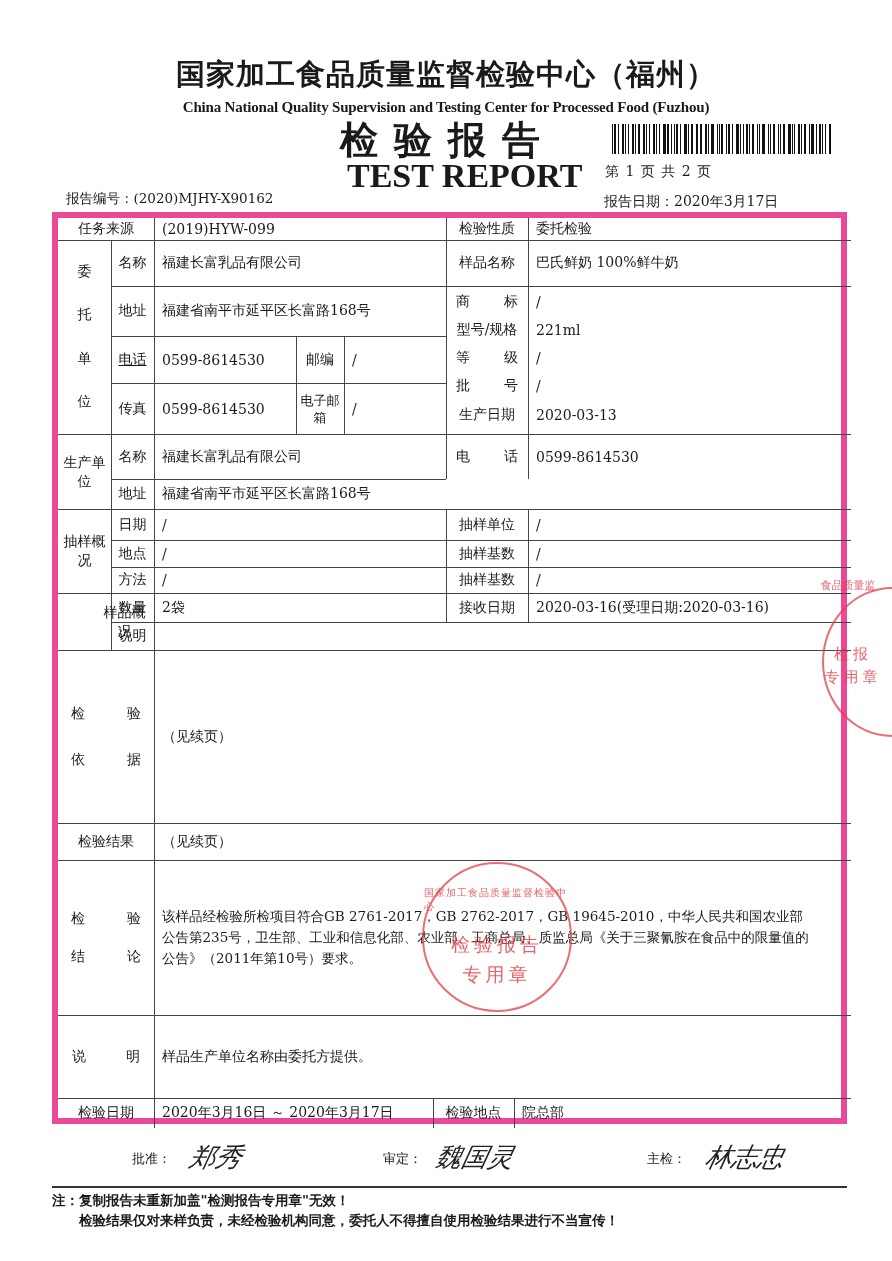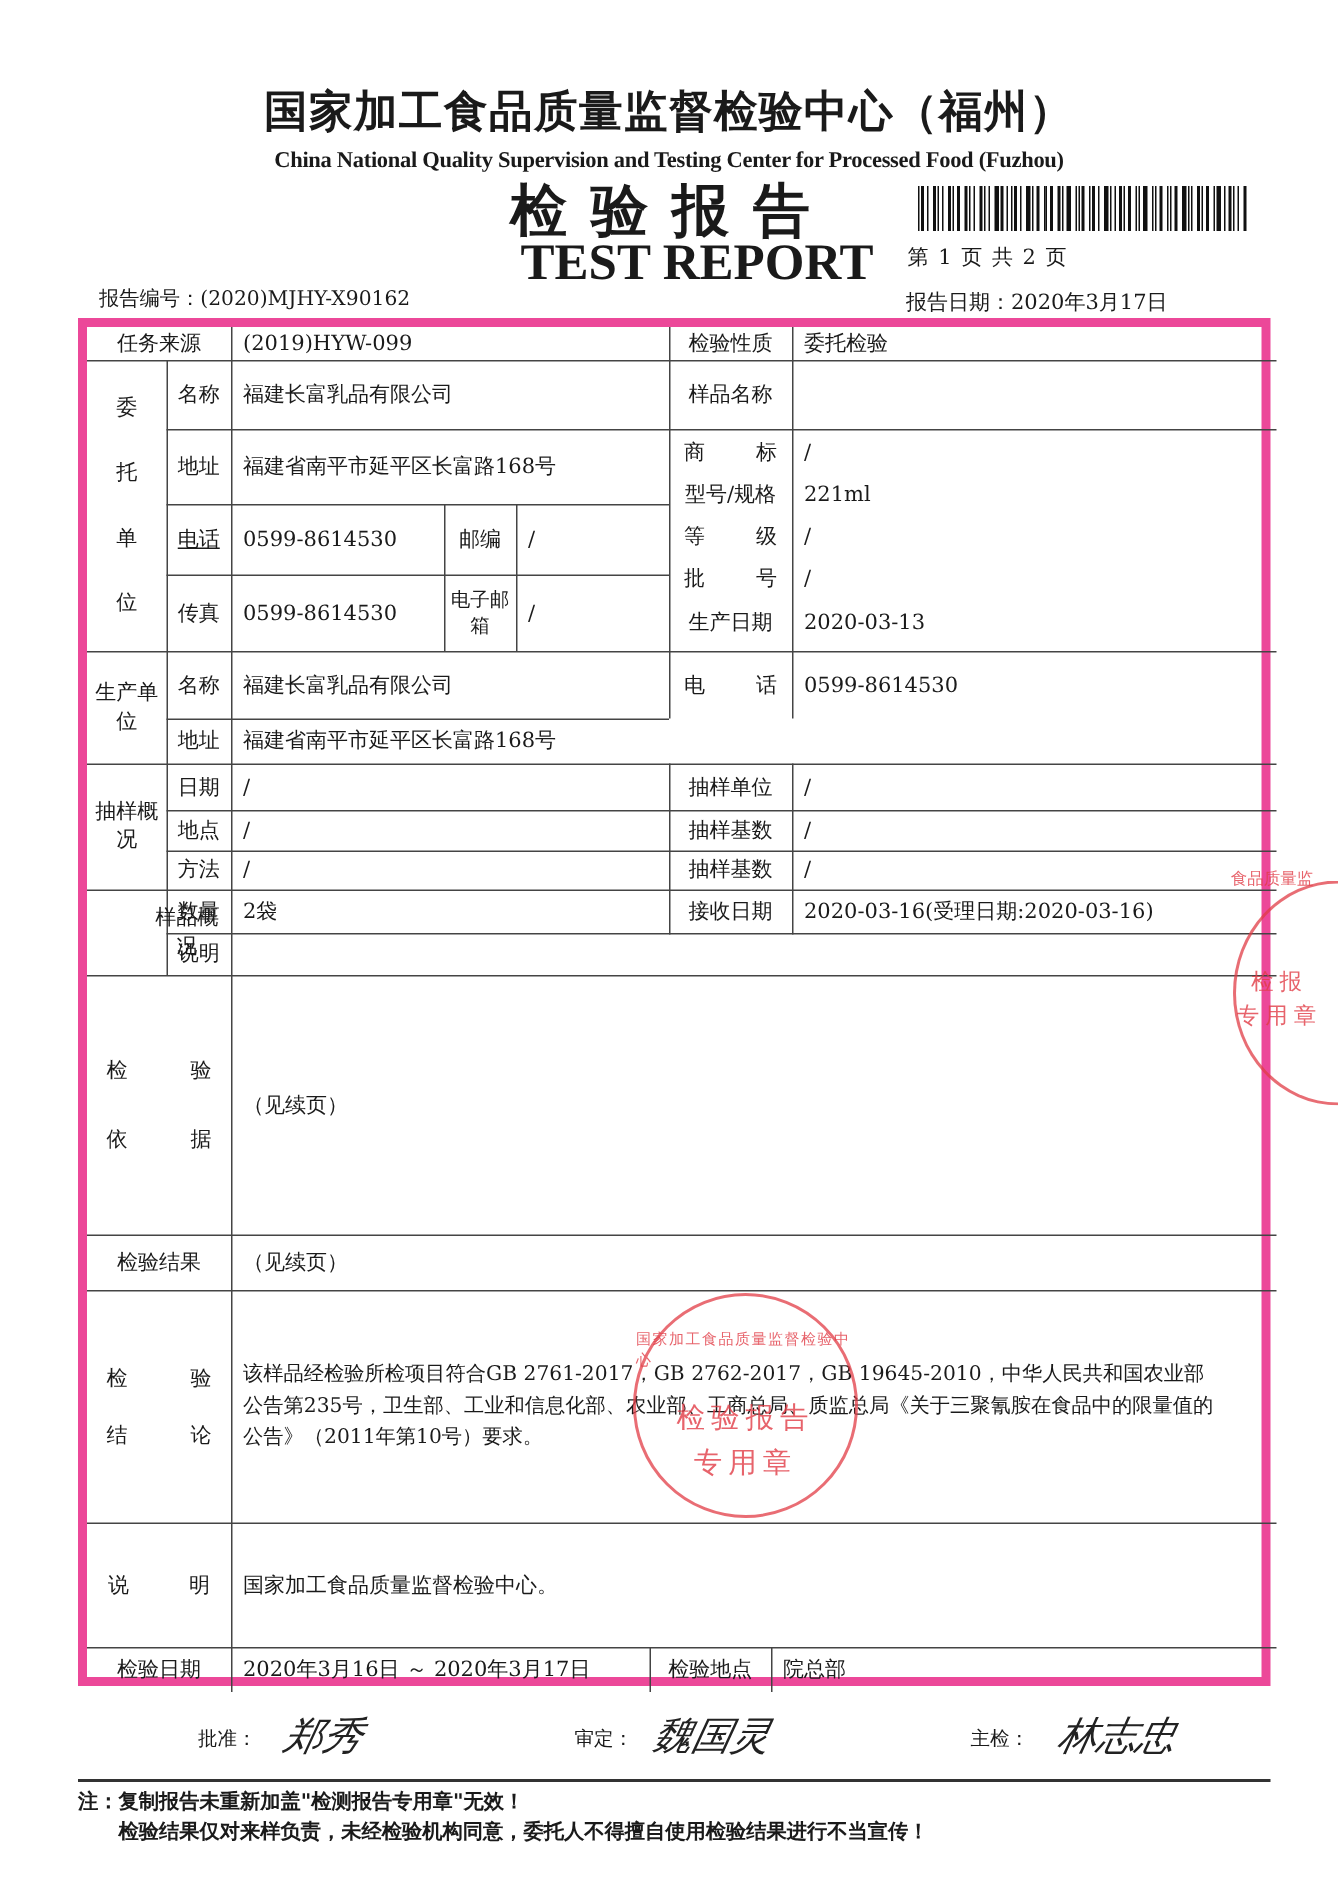--- a/index.html
+++ b/index.html
@@ -177,20 +177,21 @@
   <div class="cell lbl" style="left:53px; top:118px; width:43px; height:47px;text-decoration:underline;">电话</div>
   <div class="cell val" style="left:96px; top:118px; width:142px; height:47px;">0599-8614530</div>
   <div class="cell lbl" style="left:238px; top:118px; width:48px; height:47px;">邮编</div>
   <div class="cell val" style="left:286px; top:118px; width:102px; height:47px;">/</div>
   <div class="cell lbl" style="left:53px; top:165px; width:43px; height:51px;">传真</div>
   <div class="cell val" style="left:96px; top:165px; width:142px; height:51px;">0599-8614530</div>
   <div class="cell lbl" style="left:242px; top:165px; width:40px; height:51px; white-space:normal; text-align:center; line-height:17px; font-size:13px;">电子邮箱</div>
   <div class="cell val" style="left:286px; top:165px; width:102px; height:51px;">/</div>
 
   <div class="cell lbl" style="left:388px; top:22px; width:82px; height:46px;">样品名称</div>
+  <div class="cell val" style="left:470px; top:22px; width:323px; height:46px;">巴氏鲜奶 100%鲜牛奶</div>
   <div class="cell spread" style="left:388px; top:70px; width:82px; height:28px;">
     <span>商</span>
       <span>标</span>
   </div>
   <div class="cell val" style="left:470px; top:70px; width:323px; height:28px;">/</div>
   <div class="cell lbl" style="left:388px; top:98px; width:82px; height:28px;">型号/规格</div>
   <div class="cell val" style="left:470px; top:98px; width:323px; height:28px;">221ml</div>
   <div class="cell spread" style="left:388px; top:126px; width:82px; height:28px;">
     <span>等</span>
       <span>级</span>
@@ -260,21 +261,21 @@
         <span>结</span>
         <span>论</span>
       </div>
   </div>
   <div class="cell val multi" style="left:96px; top:642px; width:697px; height:155px; font-size:13.5px;">该样品经检验所检项目符合GB 2761-2017，GB 2762-2017，GB 19645-2010，中华人民共和国农业部公告第235号，卫生部、工业和信息化部、农业部、工商总局、质监总局《关于三聚氰胺在食品中的限量值的公告》（2011年第10号）要求。</div>
 
   <div class="cell spread" style="left:4px; top:797px; width:88px; height:83px; padding:0 10px;">
     <span>说</span>
       <span>明</span>
   </div>
-  <div class="cell val" style="left:96px; top:797px; width:697px; height:83px;">国家加工食品质量监督检验中心。</div>
+  <div class="cell val" style="left:96px; top:797px; width:697px; height:83px;">样品生产单位名称由委托方提供。</div>
 
   <div class="cell lbl" style="left:0; top:880px; width:96px; height:30px;">检验日期</div>
   <div class="cell val" style="left:96px; top:880px; width:279px; height:30px;">2020年3月16日  ～ 2020年3月17日</div>
   <div class="cell lbl" style="left:375px; top:880px; width:81px; height:30px;">检验地点</div>
   <div class="cell val" style="left:456px; top:880px; width:337px; height:30px;">院总部</div>
 </div>
 
 <div class="stamp stamp-main">
   <div class="ring">国家加工食品质量监督检验中心</div>
   <div class="t1">检验报告</div>

